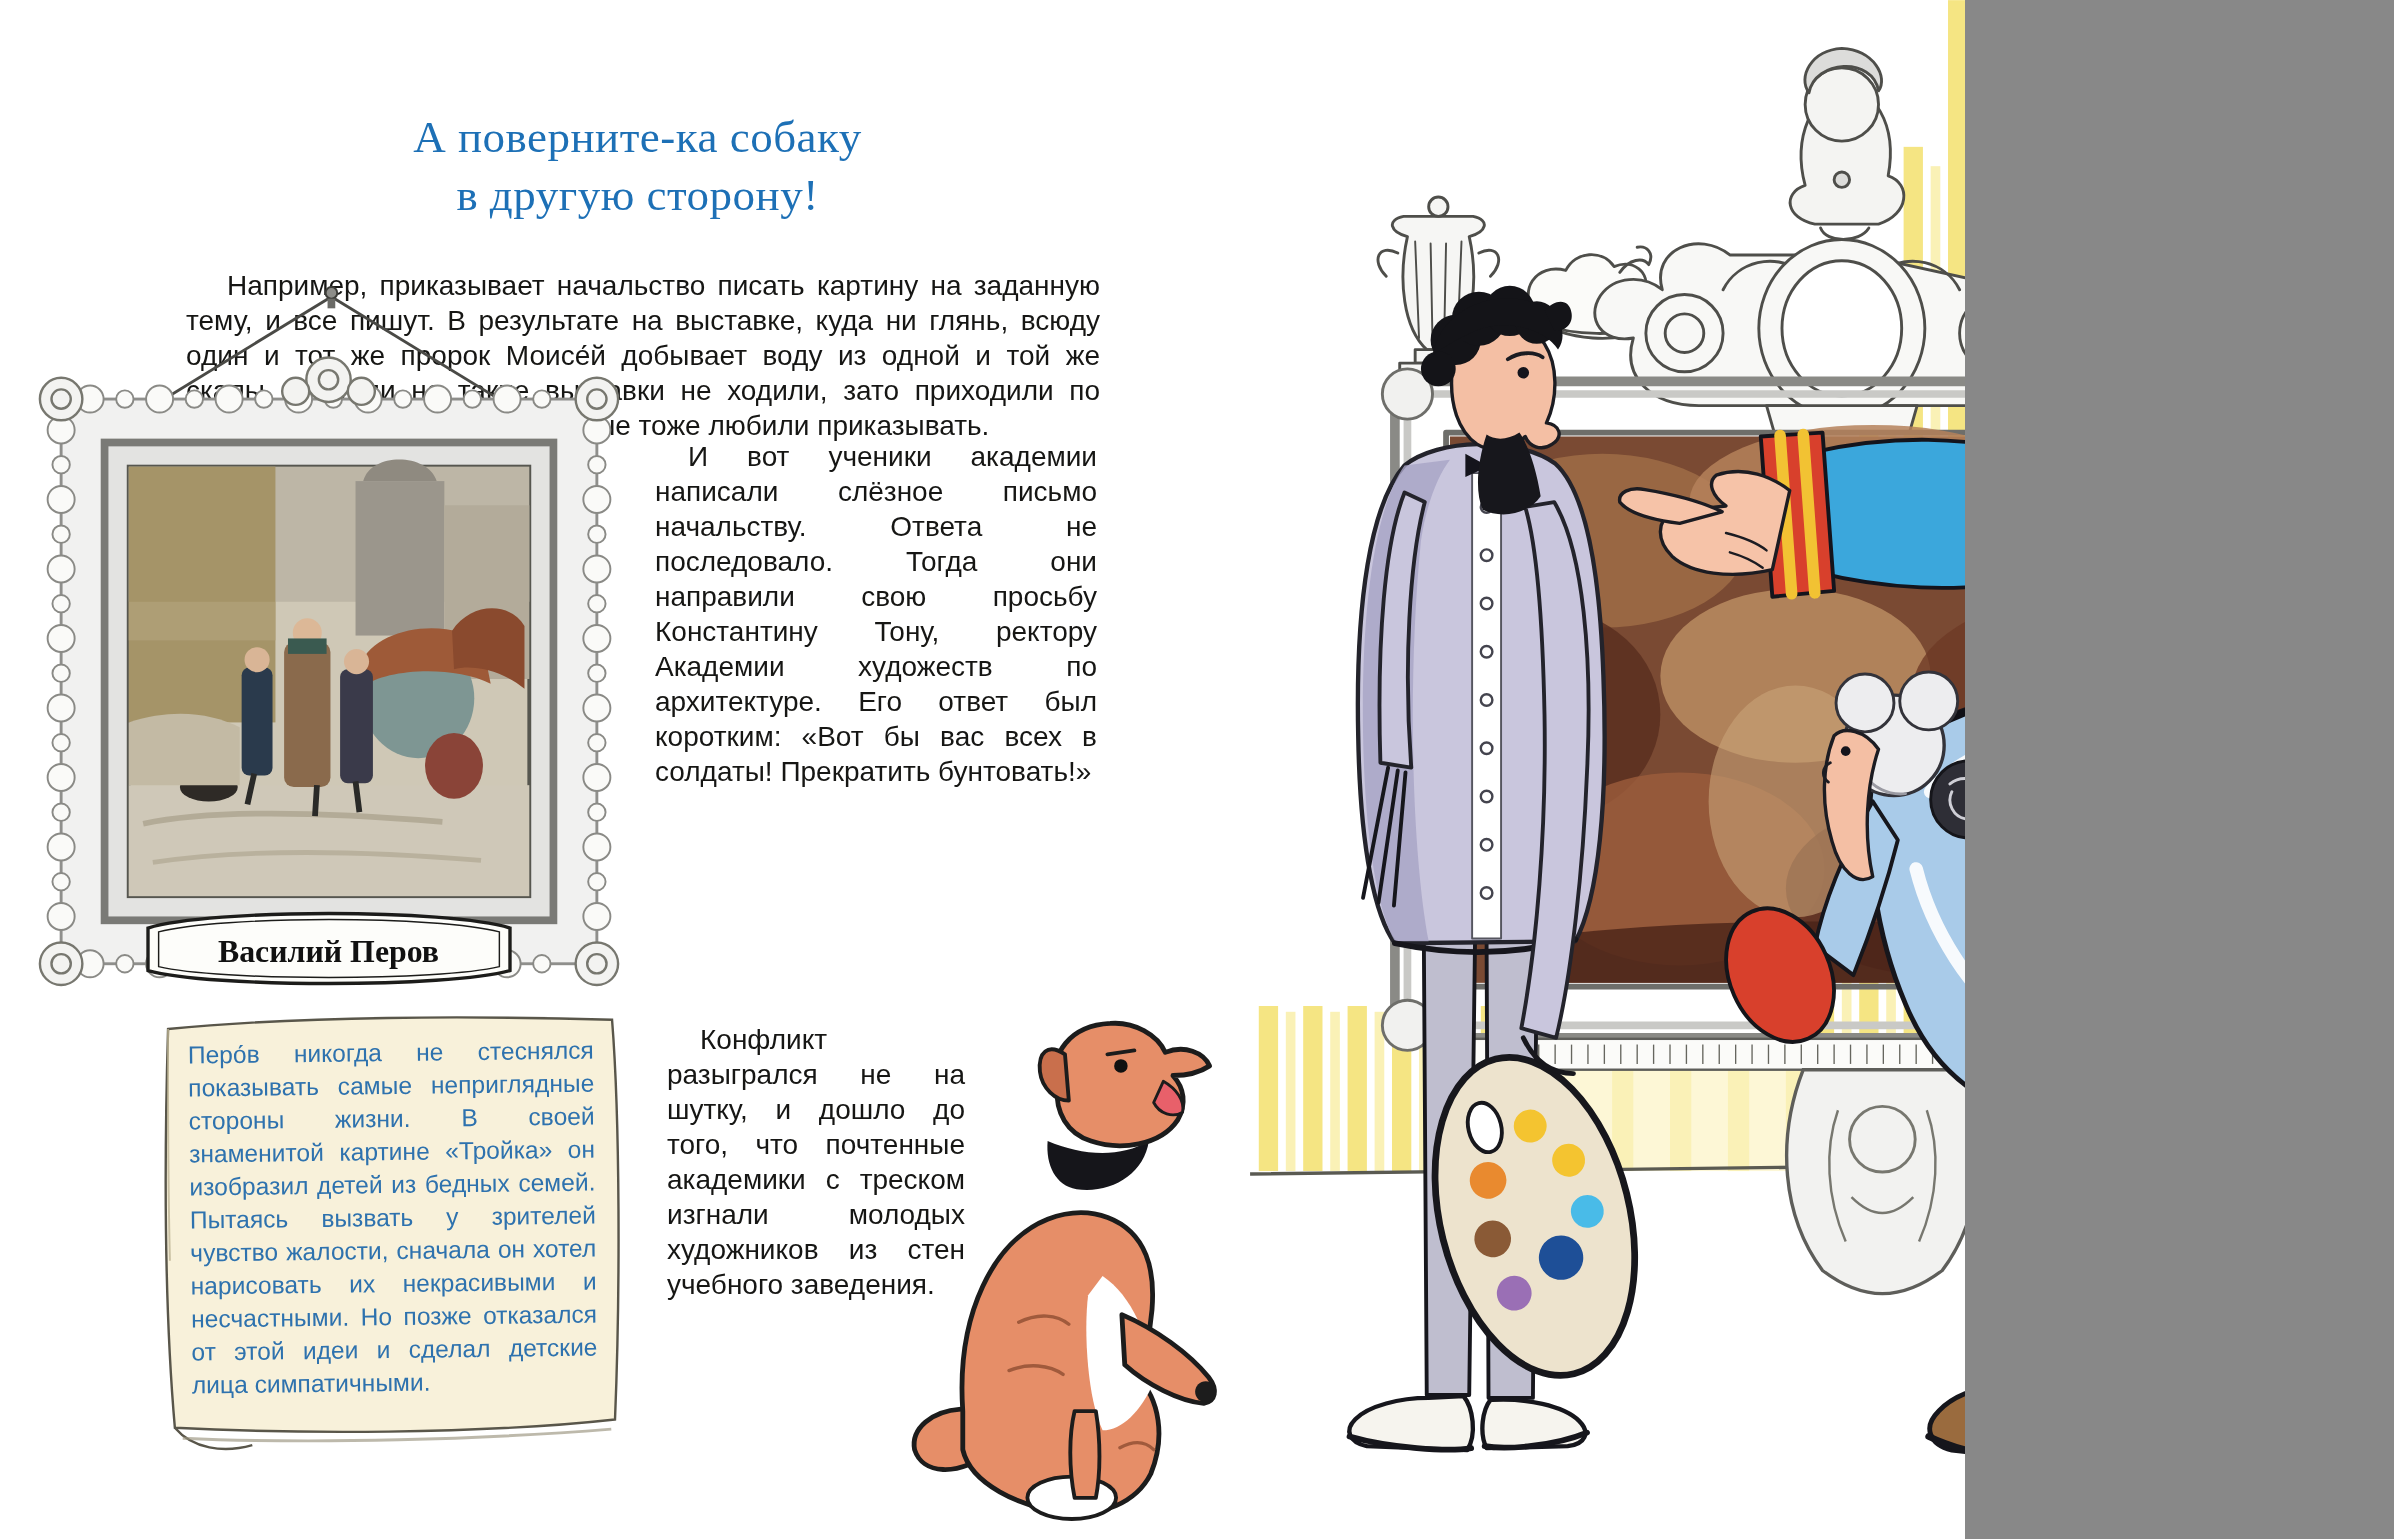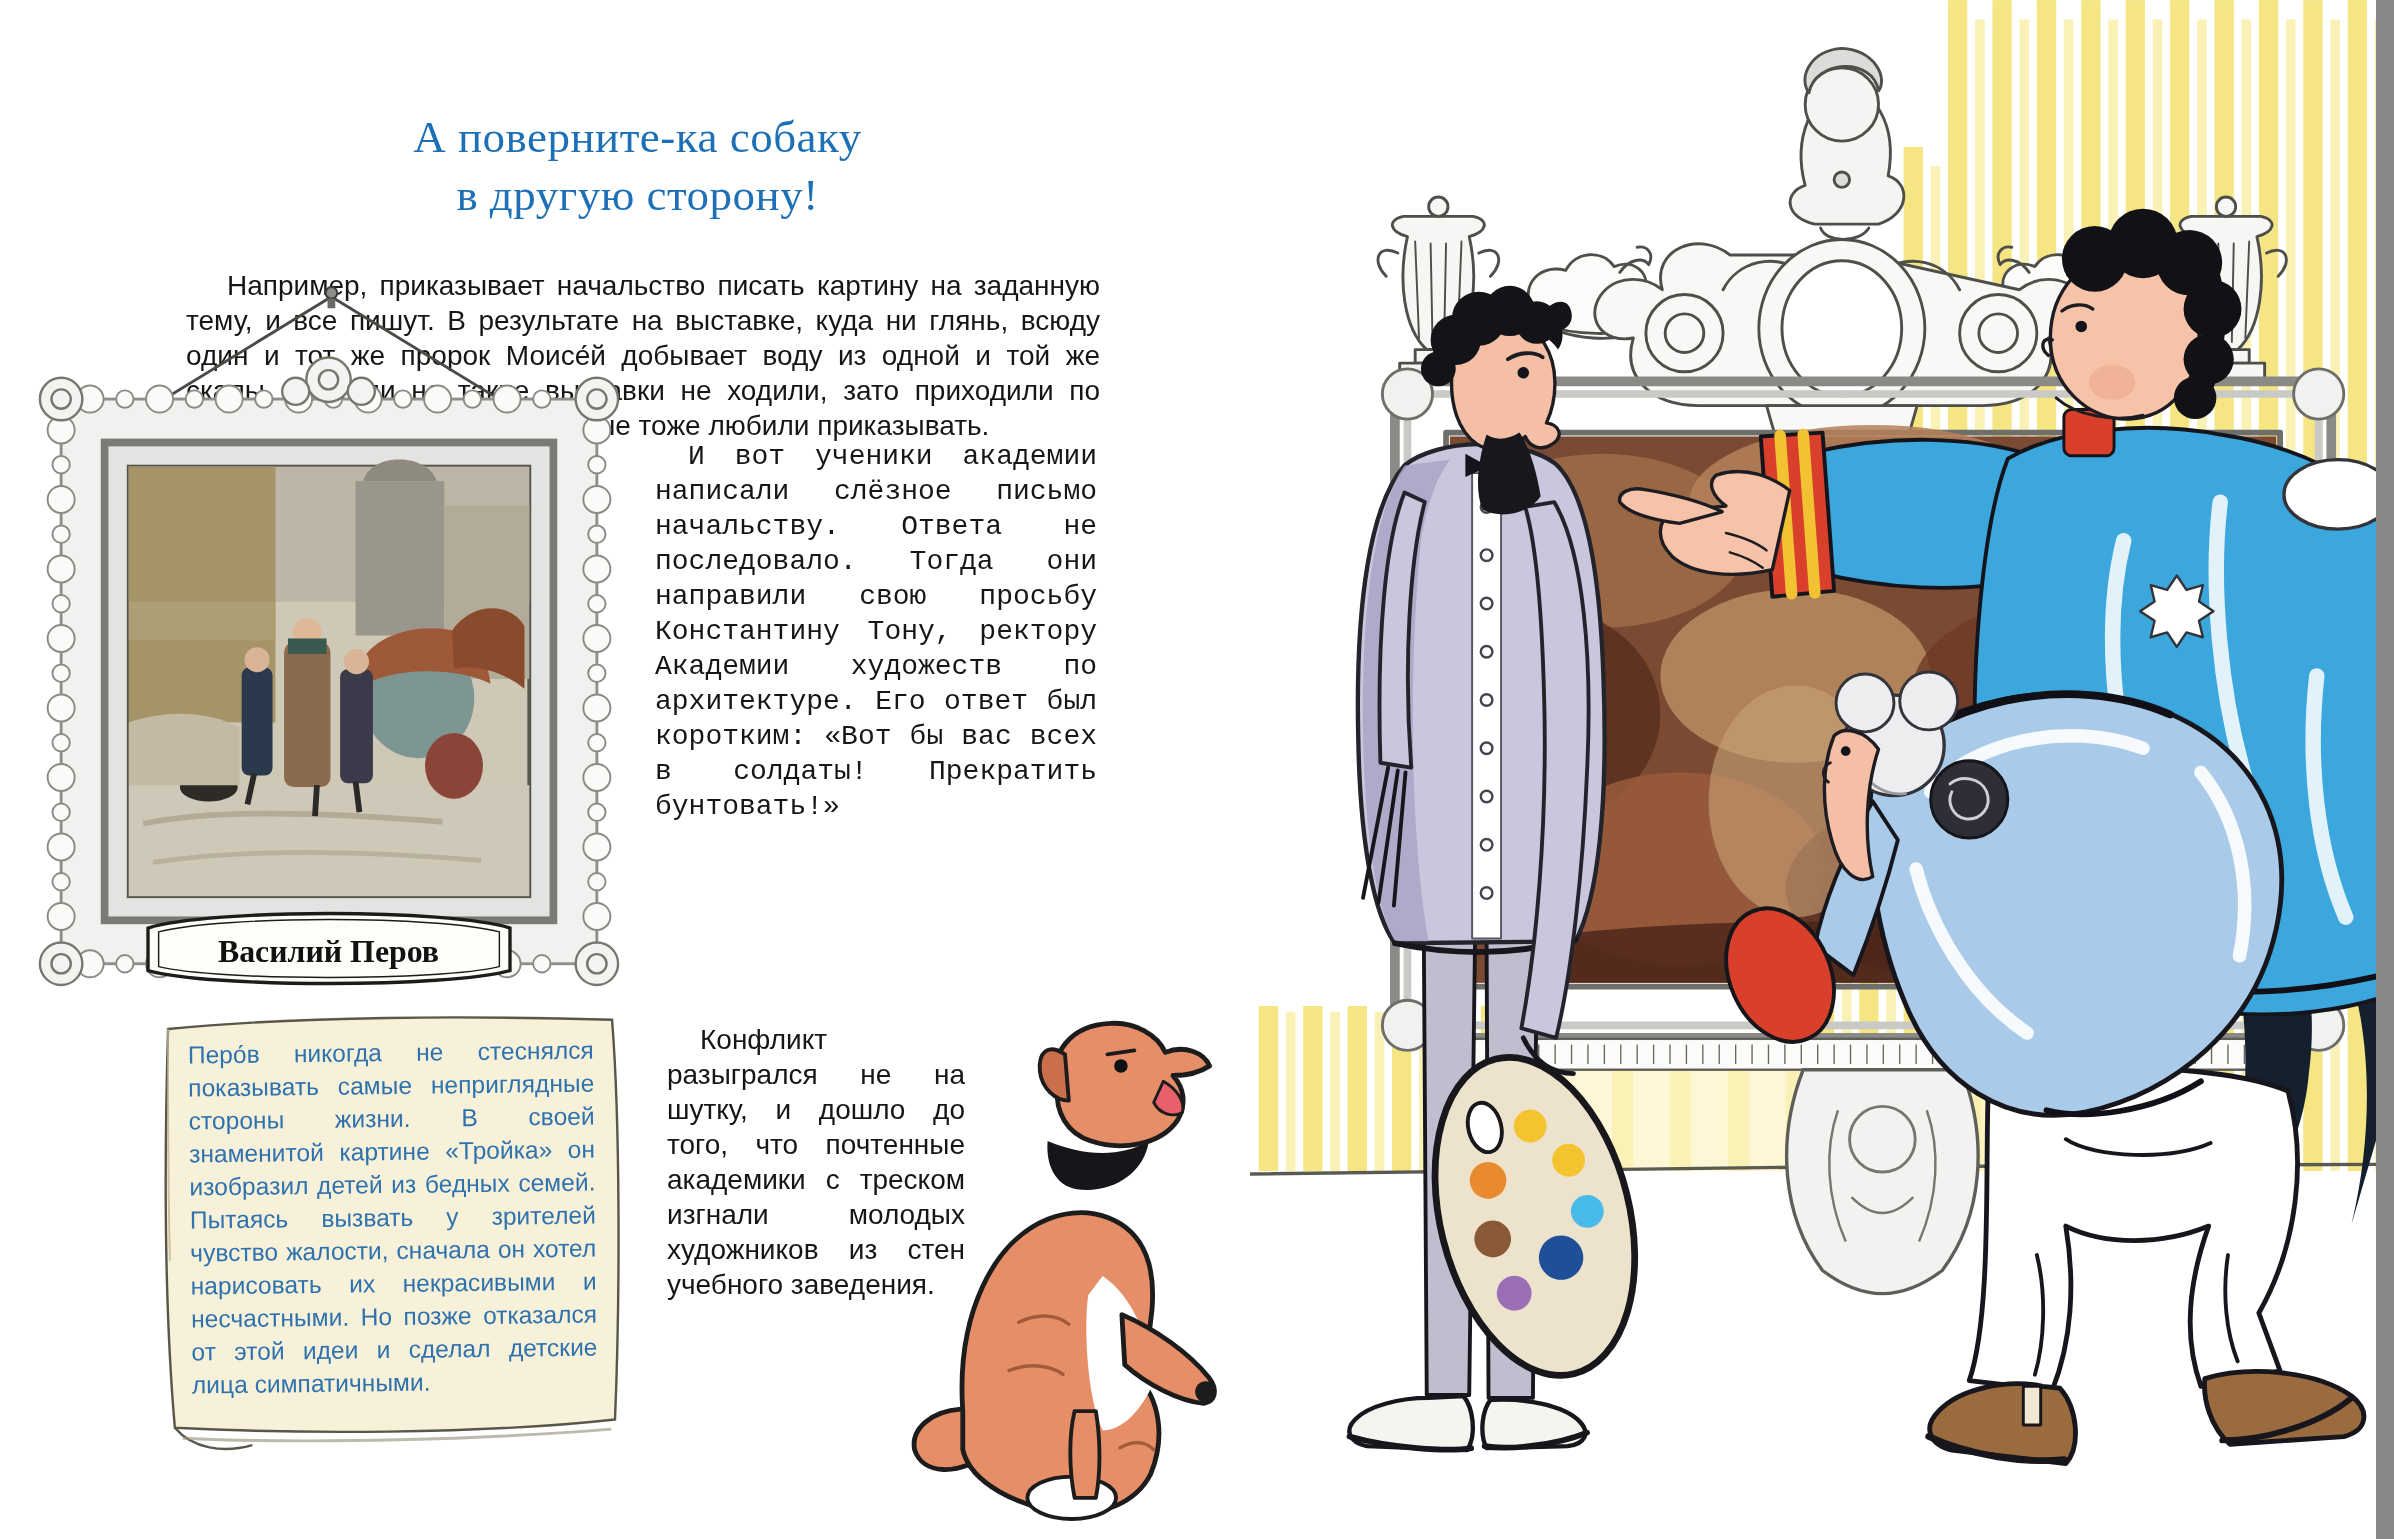--- a/index.html
+++ b/index.html
@@ -1,31 +1,31 @@
 <!DOCTYPE html>
 <html><head>
 <meta charset="utf-8">
 <style>
   html,body{margin:0;padding:0;background:#888;}
   #spread{
-    position:relative;width:2376px;height:1539px;background:#ffffff;
+    position:relative;width:1965px;height:1539px;background:#ffffff;
     overflow:hidden;font-family:"Liberation Sans","DejaVu Sans",sans-serif;color:#1d1d1b;
   }
   .abs{position:absolute;}
   #title{
     left:203px;top:108px;width:869px;text-align:center;
     font-family:"Liberation Serif","DejaVu Serif",serif;
     font-size:45px;line-height:58px;color:#1d70b6;font-weight:500;letter-spacing:0.5px;
   }
   .bodytext{font-size:28px;line-height:35px;text-align:justify;color:#161614;}
   #para1{left:186px;top:268px;width:914px;}
   #para1 .indent{display:inline-block;width:41px;}
   #col2{left:655px;top:439px;width:442px;}
   #col2 p{margin:0;}
-  #col2 p.new{text-indent:33px;font-family:Liberation Mono, monospace;}
+  #col2 p.new{text-indent:33px;}
   #para4{left:655px;top:1010px;width:322px;}
   #para4 p{margin:12px;text-indent:33px;}
   #notebox{left:157px;top:1007px;width:475px;height:446px;transform:rotate(-0.7deg);}
   #notetext{
     position:absolute;left:33px;top:29px;width:406px;
     font-size:24.6px;line-height:33px;text-align:justify;color:#2e72ae;
   }
   svg text.caption{
     font-family:"Liberation Serif","DejaVu Serif",serif;font-weight:bold;
   }

